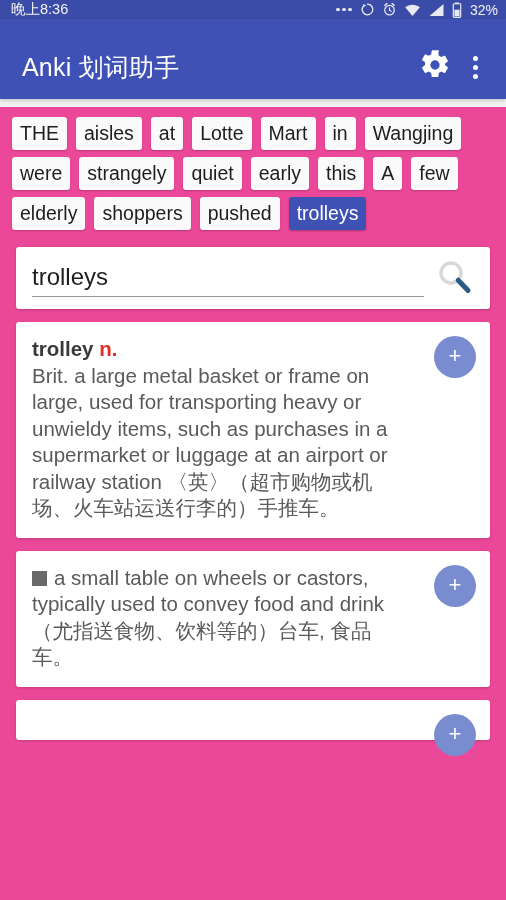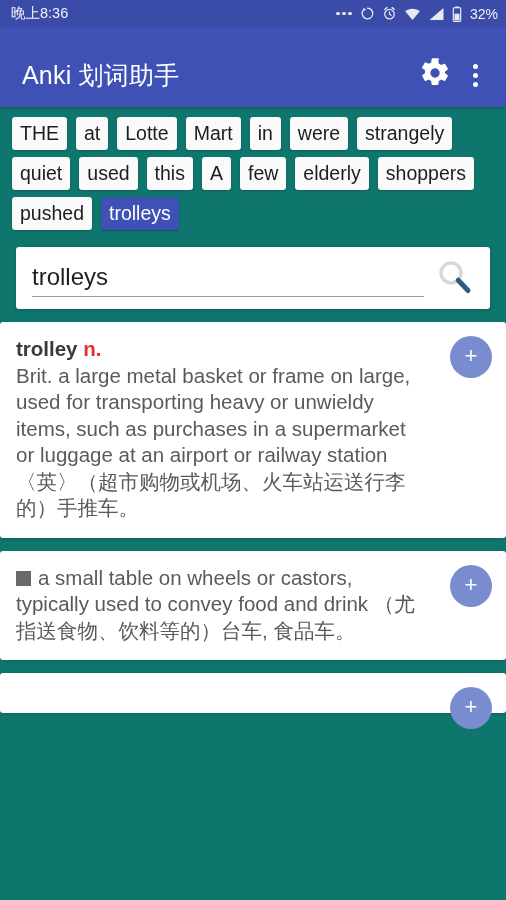--- a/index.html
+++ b/index.html
@@ -15,21 +15,21 @@
   .phone {
     position: relative;
     width: 506px;
     height: 900px;
     background: #f4f4f4;
     overflow: hidden;
   }
 
   
   .status-bar {
-    height: 27px;
+    height: 19px;
     background: #3b4ba8;
     display: flex;
     align-items: center;
     justify-content: space-between;
     padding: 0 8px 0 11px;
     color: #ffffff;
   }
   .status-time {
     font-size: 14.5px;
     letter-spacing: 0px;
@@ -99,21 +99,21 @@
     width: 5px; height: 5px; border-radius: 50%;
     background: #ffffff; display: block;
   }
 
   
   .content {
     position: absolute;
     top: 107px;
     left: 0; right: 0; bottom: 0;
     overflow: hidden;
-    background: #0f766e;
+    background: #ec4899;
   }
 
   
   .chips {
     padding: 10px 12px 4px 12px;
     display: flex;
     flex-wrap: wrap;
     gap: 7px 9px;
     align-content: flex-start;
   }
@@ -165,21 +165,21 @@
   }
   .search-btn {
     width: 44px; height: 44px;
     display: flex; align-items: center; justify-content: center;
     cursor: pointer;
     flex-shrink: 0;
   }
 
   
   .def-list {
-    padding: 0 0;
+    padding: 0 16px;
     margin-top: 13px;
   }
   .def-card {
     background: #ffffff;
     border-radius: 3px;
     box-shadow: 0 1px 3px rgba(0,0,0,0.18);
     margin-bottom: 13px;
     padding: 14px 16px 16px 16px;
     position: relative;
     min-height: 40px;
@@ -302,28 +302,30 @@
           <i></i>
           <i></i>
       </span>
     </div>
   </div>
 
   <div class="content">
 
     <div class="chips">
         <div class="chip">THE</div>
+        <div class="chip">aisles</div>
         <div class="chip">at</div>
         <div class="chip">Lotte</div>
         <div class="chip">Mart</div>
         <div class="chip">in</div>
+        <div class="chip">Wangjing</div>
         <div class="chip">were</div>
         <div class="chip">strangely</div>
         <div class="chip">quiet</div>
-        <div class="chip">used</div>
+        <div class="chip">early</div>
         <div class="chip">this</div>
         <div class="chip">A</div>
         <div class="chip">few</div>
         <div class="chip">elderly</div>
         <div class="chip">shoppers</div>
         <div class="chip">pushed</div>
         <div class="chip selected">trolleys</div>
       </div>
 
     <div class="search-card">

